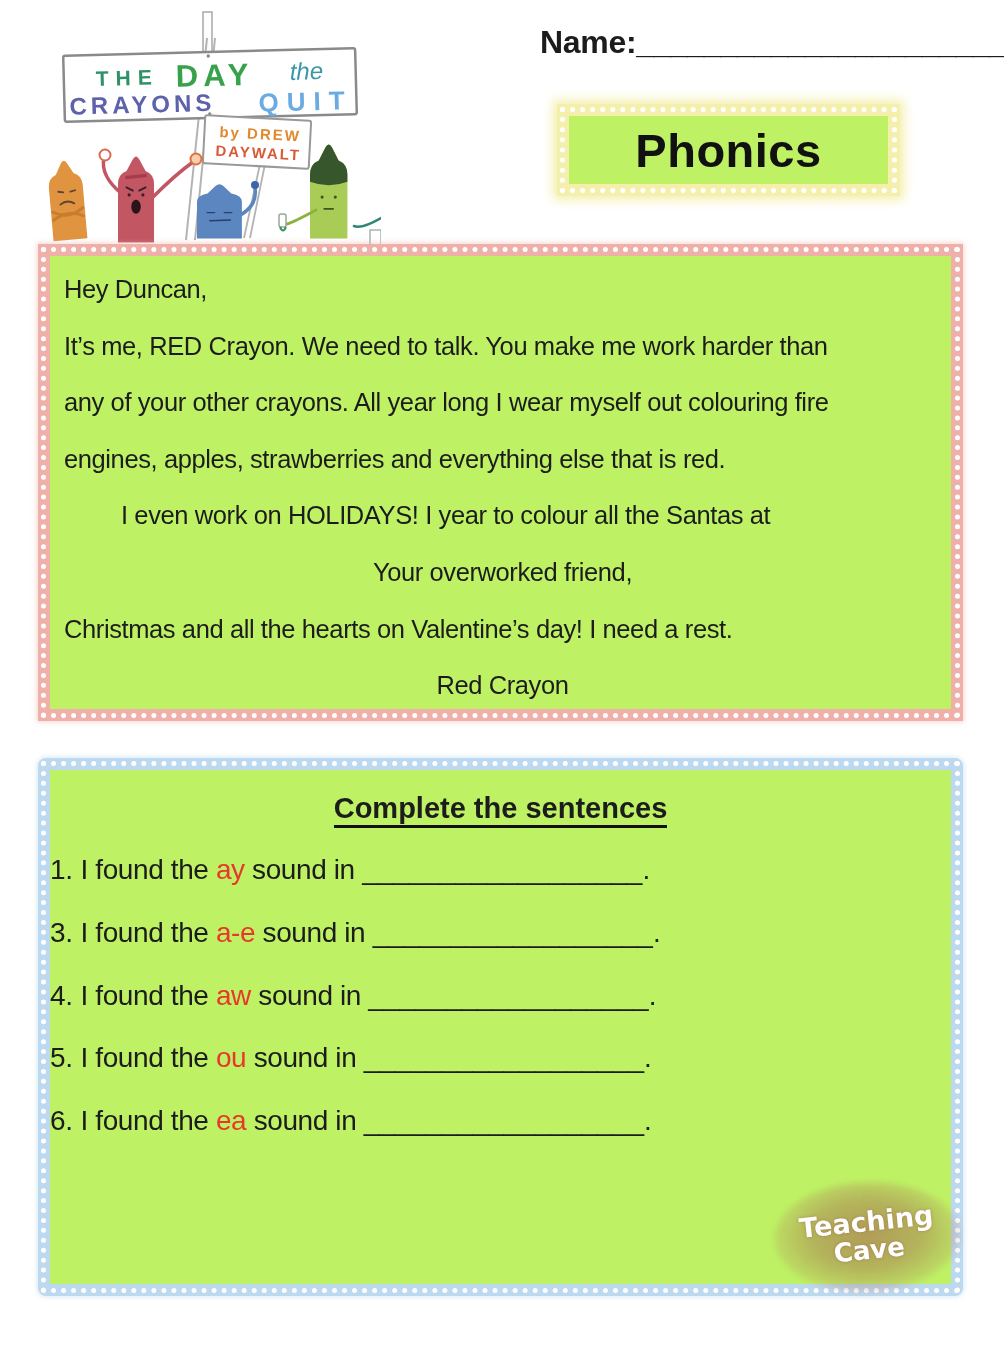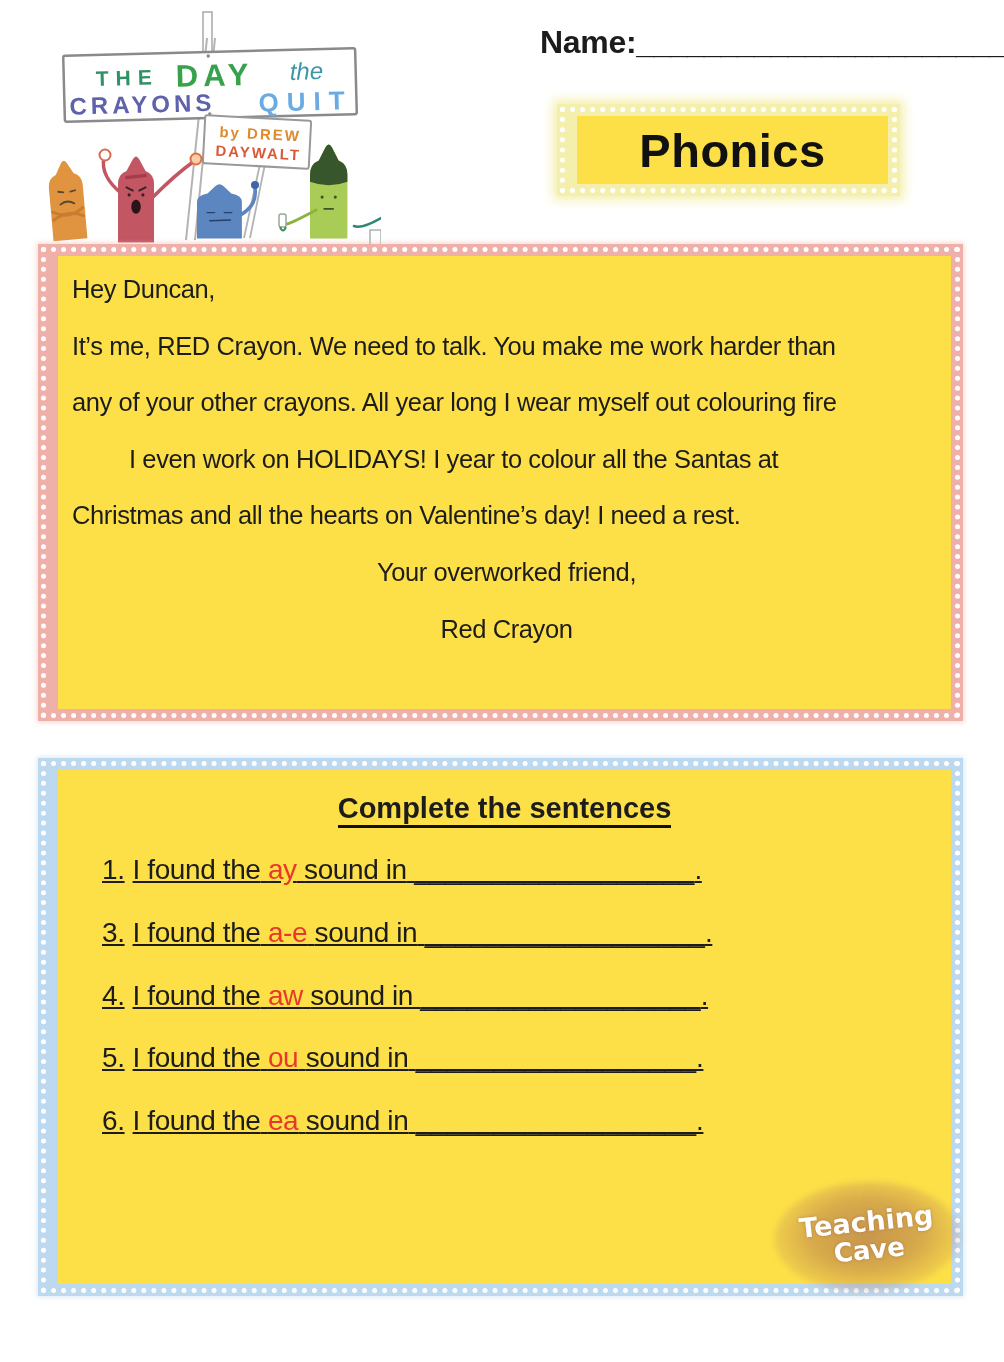--- a/index.html
+++ b/index.html
@@ -3,23 +3,23 @@
 <meta charset="utf-8">
 <style>
   html,body{margin:0;padding:0;}
   body{
     width:1004px;height:1362px;position:relative;background:#ffffff;
     font-family:"Liberation Sans", sans-serif;color:#1c1c1c;overflow:hidden;
   }
   
   .dframe{position:absolute;}
   .dframe::after{content:"";position:absolute;inset:3px;border:5px dotted #ffffff;pointer-events:none;}
-  .dframe .inner{position:absolute;inset:12px;background:#fde047;margin-left:8px;}
+  .dframe .inner{position:absolute;inset:12px;background:#bef264;}
   .frame-pink{background:#f0b0aa;box-shadow:0 0 5px 1px rgba(240,176,170,.55);}
-  .frame-blue{background:#bcd9ef;box-shadow:0 0 5px 1px rgba(188,217,239,.55);}
+  .frame-blue{background:#bcd9ef;box-shadow:0 0 5px 1px rgba(188,217,239,.55);border-radius:8px;}
   .frame-yellow{background:#f4efab;box-shadow:0 0 10px 4px rgba(243,238,166,.9);}
 
   
   .name-row{position:absolute;left:540px;top:24px;font-size:32px;font-weight:600;white-space:nowrap;letter-spacing:-0.3px;}
   .name-row .blank{font-weight:600;letter-spacing:-1px;}
   .phonics-frame{left:557px;top:104px;width:343px;height:92px;}
   .phonics-frame .inner{display:flex;align-items:center;justify-content:center;}
   .phonics-title{font-size:47px;font-weight:600;letter-spacing:0.5px;color:#111;}
 
   
@@ -27,21 +27,21 @@
   .letter-frame .inner{padding:5px 10px 0 14px;box-sizing:border-box;}
   .letter-line{font-size:25.5px;line-height:56.6px;letter-spacing:-0.4px;white-space:nowrap;}
   .letter-line.indent{padding-left:57px;}
   .letter-line.center{text-align:center;white-space:normal;}
 
   
   .exercise-frame{left:38px;top:758px;width:925px;height:538px;}
   .exercise-frame .inner{padding-top:22px;box-sizing:border-box;}
   .ex-heading{text-align:center;font-size:29px;font-weight:bold;}
   .ex-heading span{border-bottom:3px solid #111;padding-bottom:1px;}
-  .ex-list{margin-top:14px;padding-left:44px;text-decoration:underline;}
+  .ex-list{margin-top:14px;}
   .ex-item{font-size:28px;line-height:62.8px;letter-spacing:-0.4px;white-space:nowrap;}
   .ex-item .num{margin-right:8px;}
   .sound{color:#e8382b;}
   .blank{letter-spacing:0px;}
 
   
   .watermark{position:absolute;left:778px;top:1186px;width:178px;height:102px;transform:rotate(-2deg);}
   .watermark .blob{position:absolute;inset:-4px;border-radius:50%;filter:blur(3px);
     background:radial-gradient(ellipse at 50% 48%, rgba(168,104,80,.62) 0%, rgba(168,104,80,.45) 42%,
       rgba(178,118,92,.22) 66%, rgba(178,118,92,0) 86%);}
@@ -149,23 +149,24 @@
   <div class="inner">
     <div class="phonics-title">Phonics</div>
   </div>
 </div>
 
 <div class="dframe frame-pink letter-frame">
   <div class="inner">
     <div class="letter-line">Hey Duncan,</div>
     <div class="letter-line">It’s me, RED Crayon. We need to talk. You make me work harder than</div>
     <div class="letter-line">any of your other crayons. All year long I wear myself out colouring fire</div>
+    <div class="letter-line">engines, apples, strawberries and everything else that is red.</div>
     <div class="letter-line indent">I even work on HOLIDAYS! I year to colour all the Santas at</div>
+    <div class="letter-line center">Your overworked friend,</div>
     <div class="letter-line">Christmas and all the hearts on Valentine’s day! I need a rest.</div>
-    <div class="letter-line center">Your overworked friend,</div>
     <div class="letter-line center">Red Crayon</div>
   </div>
 </div>
 
 <div class="dframe frame-blue exercise-frame">
   <div class="inner">
     <div class="ex-heading"><span>Complete the sentences</span></div>
     <div class="ex-list">
       <div class="ex-item"><span class="num">1.</span><span>I found the</span> <span class="sound">ay</span> <span>sound in</span> <span class="blank">__________________</span><span>.</span></div>
       <div class="ex-item"><span class="num">3.</span><span>I found the</span> <span class="sound">a-e</span> <span>sound in</span> <span class="blank">__________________</span><span>.</span></div>

